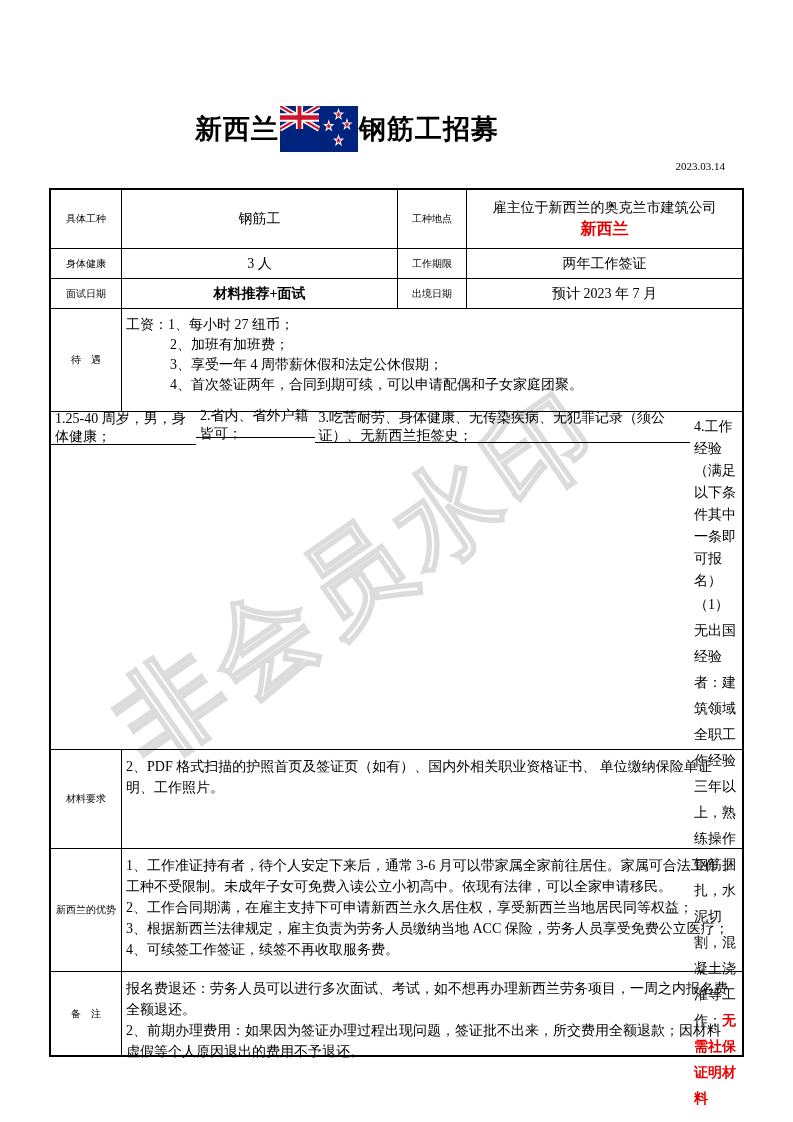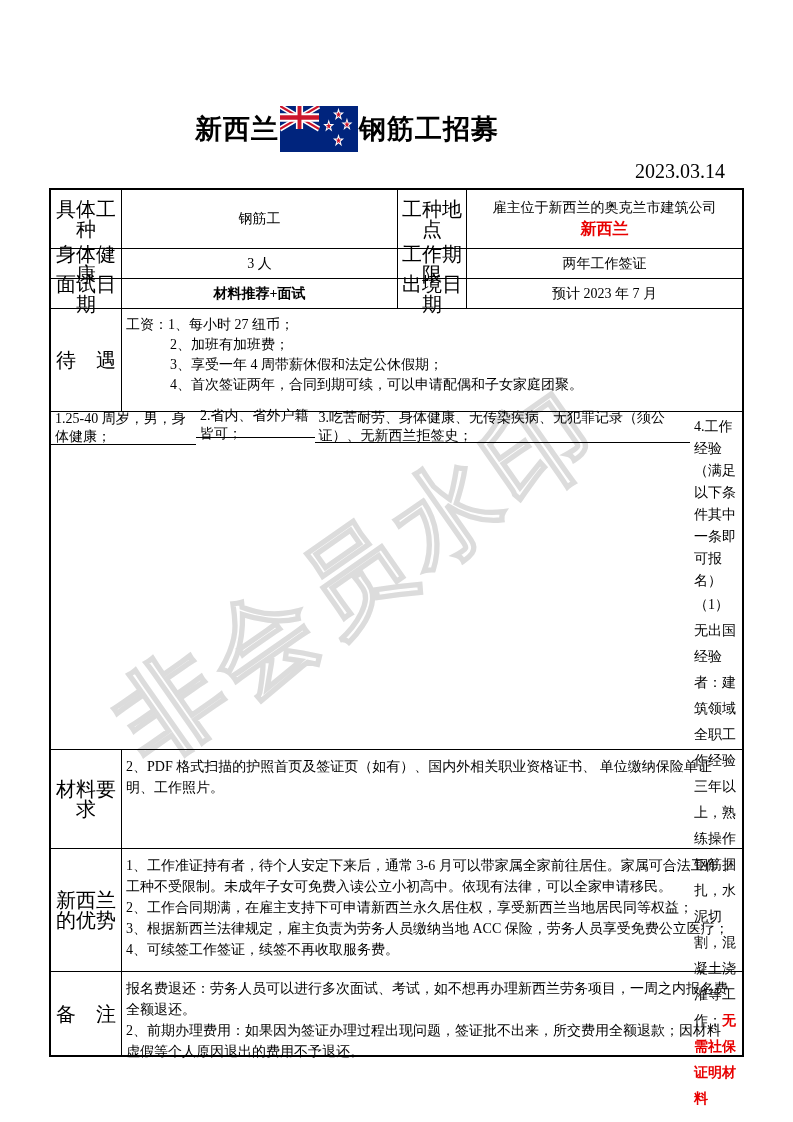--- a/index.html
+++ b/index.html
@@ -12,29 +12,29 @@
              letter-spacing:8px;color:rgba(0,0,0,0);-webkit-text-stroke:2px #dcdcdc;
              pointer-events:none;z-index:0;}
 
   
   .title{position:absolute;left:195px;top:106px;display:flex;align-items:center;
          font-weight:bold;font-size:27px;z-index:2;}
   .title .txt{letter-spacing:1px;}
   .flag{width:78px;height:46px;display:block;margin:0 1px;}
 
   .date{position:absolute;top:160px;left:444px;width:281px;text-align:right;
-        font-size:20px;z-index:2;}
+        font-size:11px;z-index:2;}
 
   
   .tbl{position:absolute;left:49px;top:188px;width:695px;border:2px solid #000;
        box-sizing:border-box;font-size:14px;z-index:1;background:transparent;}
   .row{display:flex;border-bottom:1px solid #000;box-sizing:border-box;}
   .row.last{border-bottom:none;}
   .lblcell{flex:0 0 71px;border-right:1px solid #000;display:flex;align-items:center;
-           justify-content:center;text-align:center;font-size:20px;box-sizing:border-box;
+           justify-content:center;text-align:center;font-size:10px;box-sizing:border-box;
            padding:2px;line-height:20px;}
   .vcell{display:flex;align-items:center;justify-content:center;text-align:center;
          box-sizing:border-box;padding:2px;flex-direction:column;}
   .v1{flex:0 0 276px;border-right:1px solid #000;}
   .l2{flex:0 0 69px;border-right:1px solid #000;}
   .v2{flex:1;}
   .h-r1{height:59px}.h-r2{height:30px}.h-r3{height:30px}
   .h-treat{height:103px}.h-cond{height:338px}.h-mat{height:99px}
   .h-adv{height:123px}.h-rem{height:83px}
 

